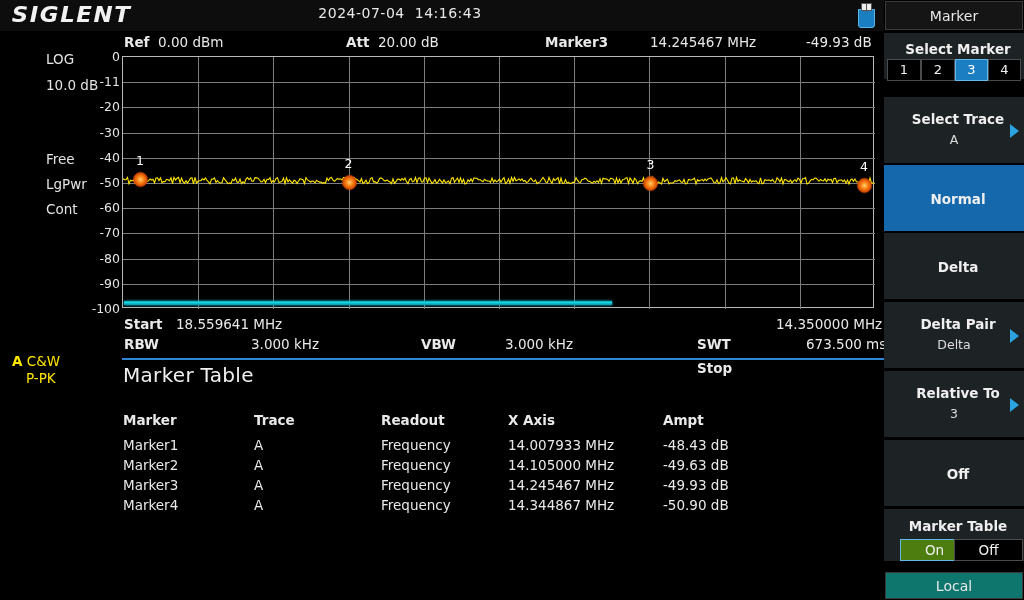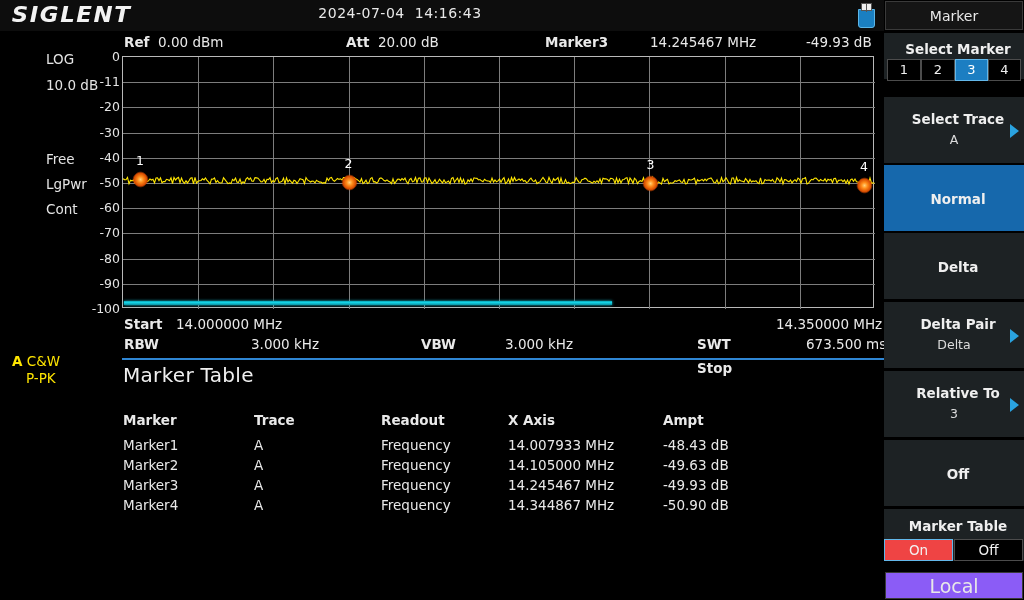--- a/index.html
+++ b/index.html
@@ -188,26 +188,26 @@
   }
   .numcell.sel { background: #1c7ec2; border: 1px solid #63b8ea; color: #ffffff; }
 
   
   .togglerow { position: absolute; left: 0; width: 140px; height: 22px; }
   .tgl {
     position: absolute; top: 0; width: 69px; height: 22px; line-height: 20px;
     text-align: center; font-size: 13.5px; color: #f2f2f2;
     background: #000; border: 1px solid #4c4c4c;
   }
-  .tgl.on { left: 0; background: #ef4444; border: 1px solid #63b8ea; }
+  .tgl.on { left: 16px; background: #4d7c0f; border: 1px solid #63b8ea; }
   .tgl.off { left: 70px; }
   .rp-local {
     position: absolute; left: 1px; top: 572px; width: 138px; height: 27px;
-    background: #8b5cf6; border: 1px solid #3a3a3a;
-    color: #e8e8e8; font-size: 19px; text-align: center; line-height: 26px;
+    background: #0f766e; border: 1px solid #3a3a3a;
+    color: #e8e8e8; font-size: 14px; text-align: center; line-height: 26px;
   }
 </style>
 </head>
 <body>
 
 <div id="app">
 
   <div class="titlebar">
     <div class="logo">SIGLENT</div>
     <div class="datetime">
@@ -300,21 +300,21 @@
         <div class="marker" style="left: 740.971px; top: 128.268px;">
           <div class="mk-dia"></div>
           <div class="mk-num">4</div>
         </div>
       </div>
     <div class="sweepbar" id="sweepbar" style="width: 488px;"></div>
   </div>
 
   <div class="botparams">
     <div class="bp bp-start">Start</div>
-    <div class="bp bp-startv">14.000000 MHz</div>
+    <div class="bp bp-startv">18.559641 MHz</div>
     <div class="bp bp-stop">Stop</div>
     <div class="bp bp-stopv">14.350000 MHz</div>
     <div class="bp bp-rbw">RBW</div>
     <div class="bp bp-rbwv">3.000 kHz</div>
     <div class="bp bp-vbw">VBW</div>
     <div class="bp bp-vbwv">3.000 kHz</div>
     <div class="bp bp-swt">SWT</div>
     <div class="bp bp-swtv">673.500 ms</div>
   </div>
 

